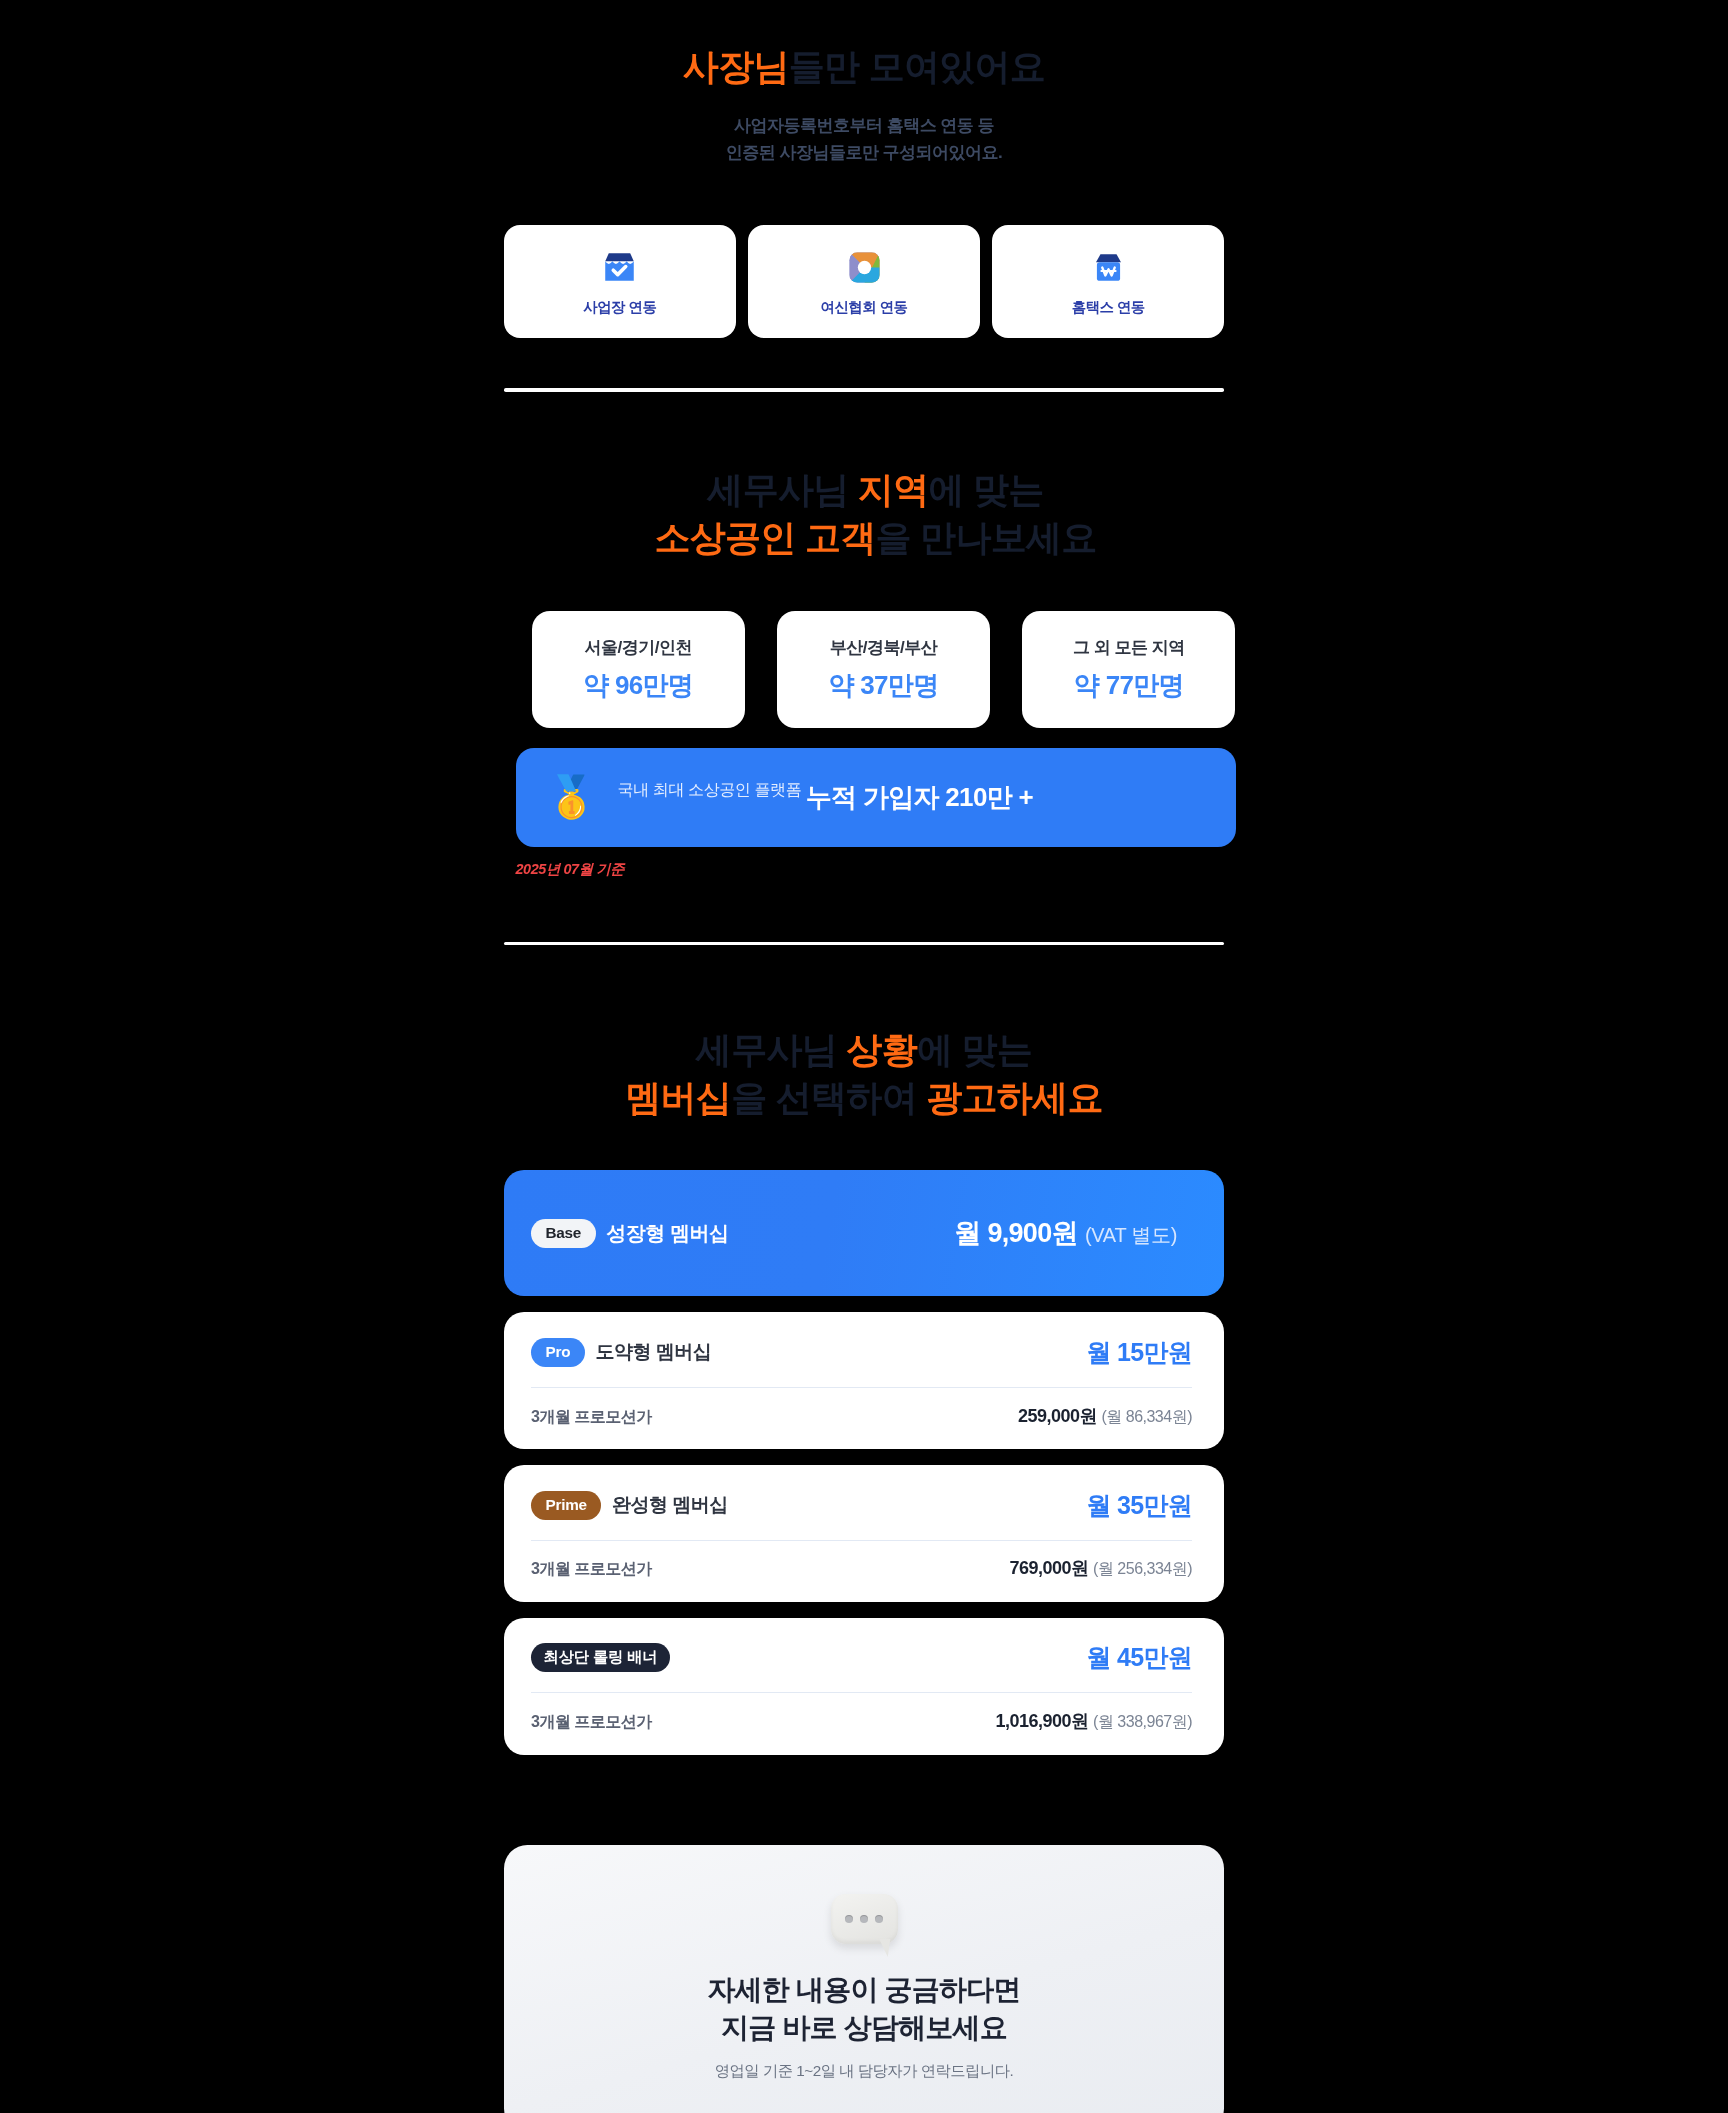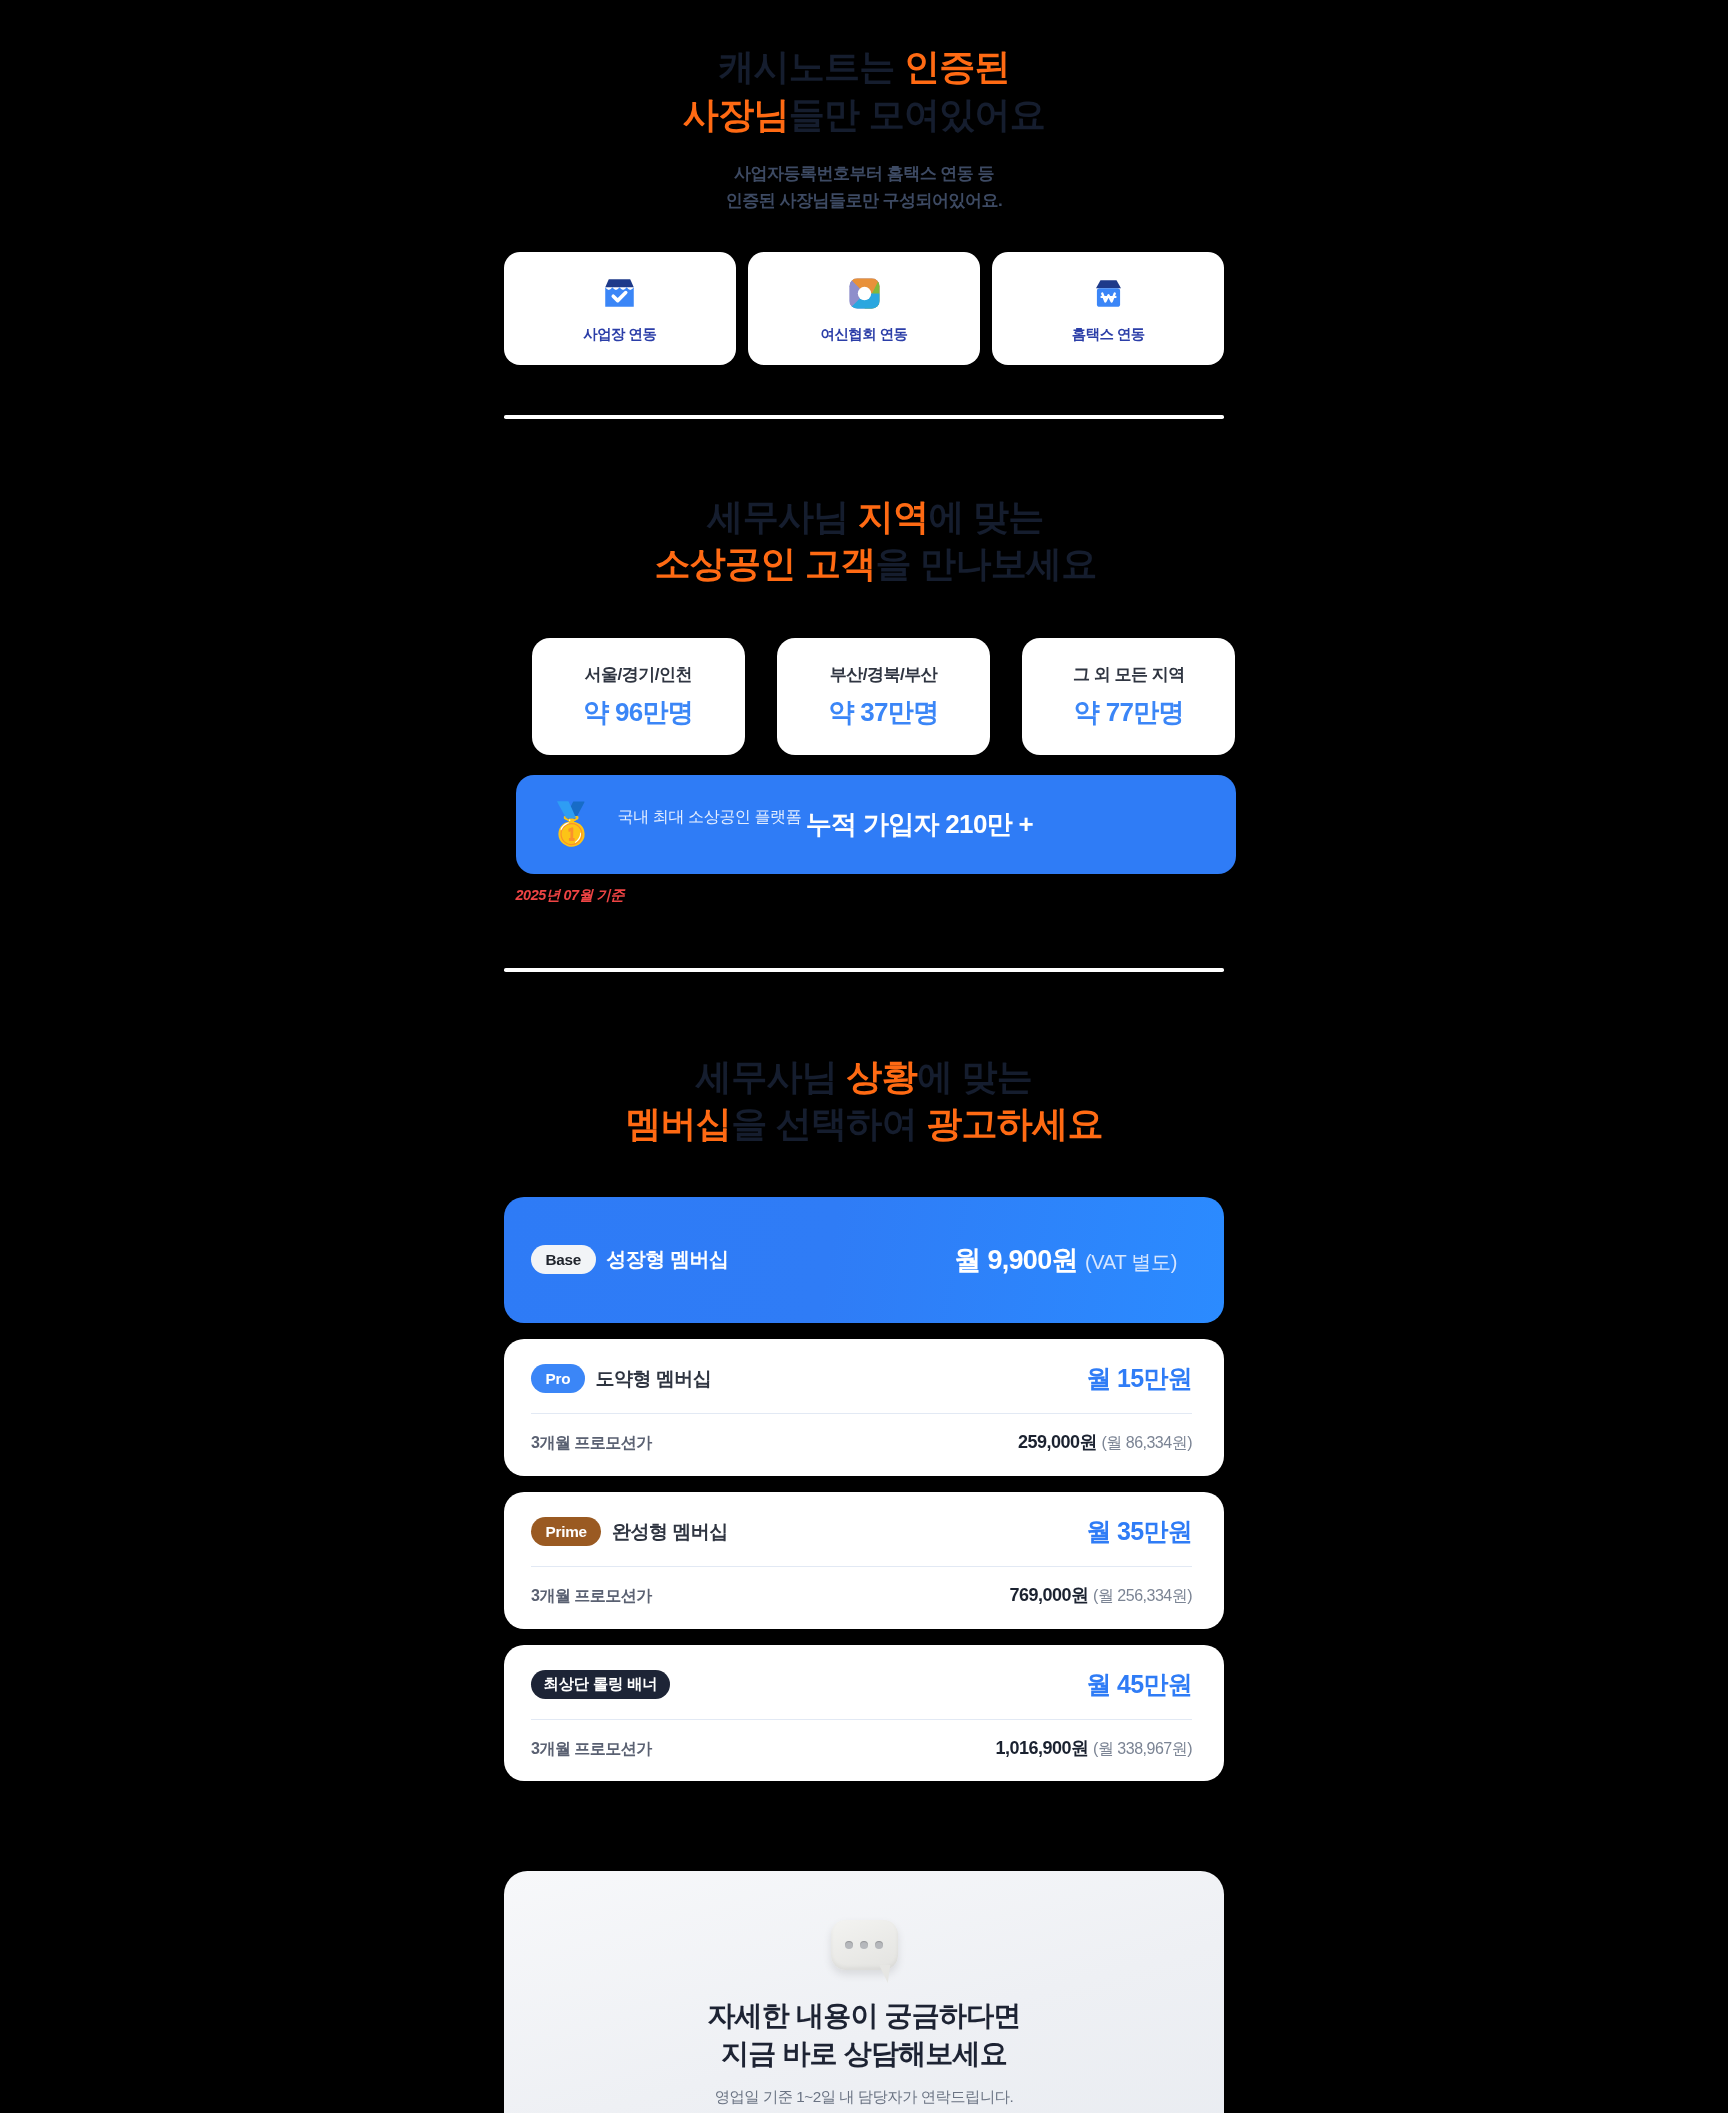--- a/index.html
+++ b/index.html
@@ -44,21 +44,21 @@
     width:720px;
     height:3.6px;
     background:#ffffff;
     margin:0 auto;
     border-radius:1.8px;
   }
 
   
   #sec-integrations{padding-top:43px;}
   .int-row{
-    width:720px;margin:38px auto 0;
+    width:720px;margin:59px auto 0;
     display:flex;gap:12.6px;justify-content:space-between;
   }
   .int-card{
     flex:1 1 0;
     height:113px;
     background:#ffffff;
     border-radius:16px;
     display:flex;flex-direction:column;align-items:center;justify-content:center;
     gap:10.8px;
     box-shadow:0 2.7px 9px rgba(0,0,0,.25);
@@ -179,23 +179,20 @@
   .cta-title .ln{display:block;}
   .cta-sub{margin-top:14.4px;font-size:15.3px;font-weight:500;color:#6a7383;letter-spacing:-0.5px;}
 </style>
 </head>
 <body>
 
 <div class="page">
 
   <section class="section" id="sec-integrations">
     <h2 class="headline">
-      <span class="ln">
-        <span>캐시노트는 </span><span class="hl">인증된</span>
-      </span>
       <span class="ln">
         <span class="hl">사장님</span><span>들만 모여있어요</span>
       </span>
     </h2>
 
     <p class="subcopy">
       <span class="ln">사업자등록번호부터 홈택스 연동 등</span>
       <span class="ln">인증된 사장님들로만 구성되어있어요.</span>
     </p>
 

